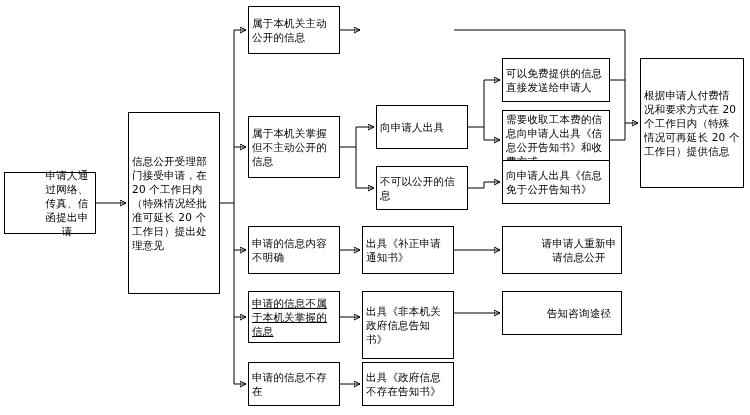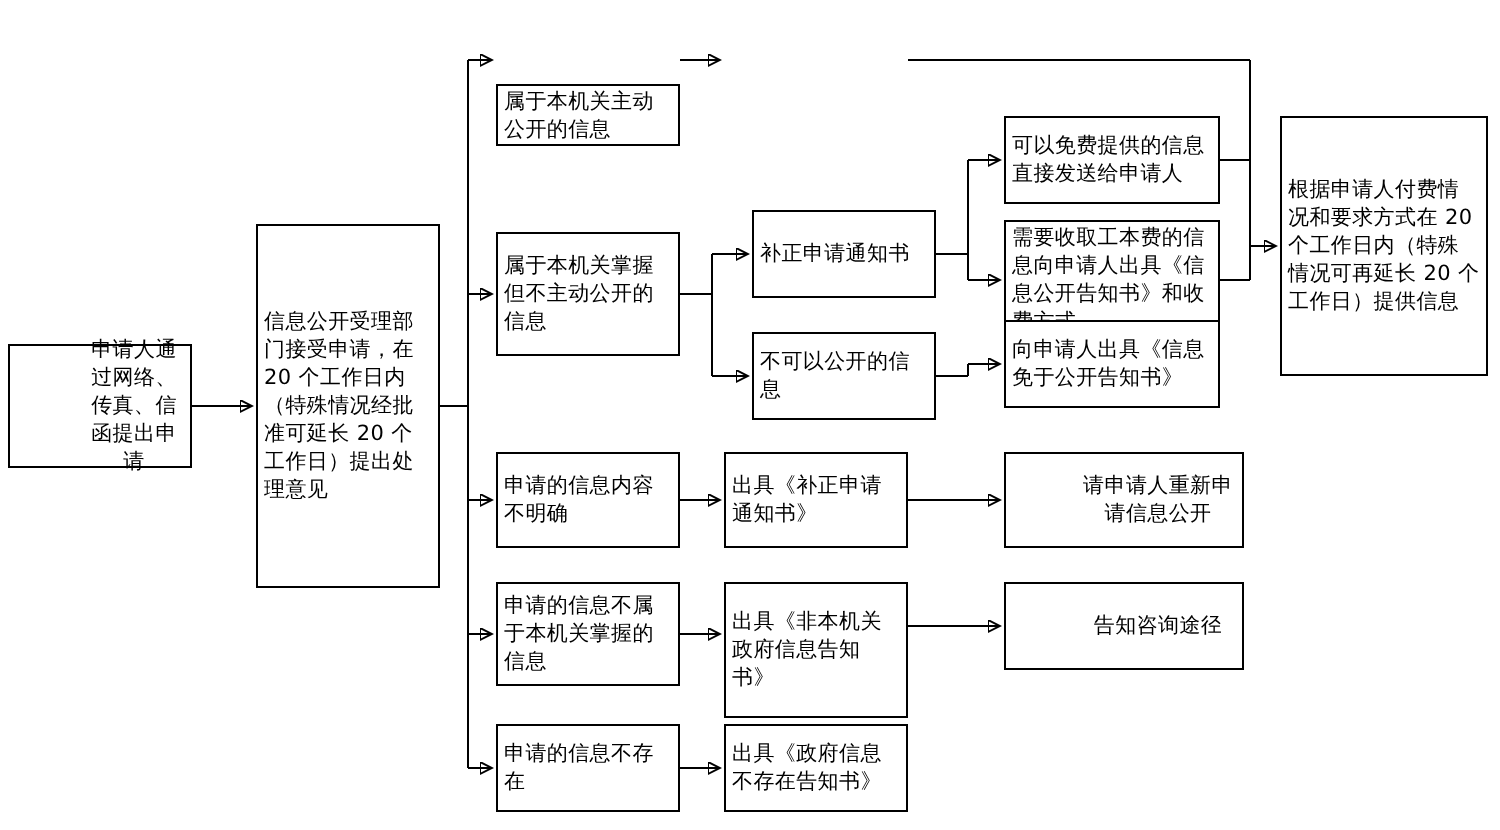--- a/index.html
+++ b/index.html
@@ -103,26 +103,26 @@
     <line x1="454" y1="30" x2="625" y2="30"></line>
     <line x1="625" y1="30" x2="625" y2="123"></line>
     <line x1="610" y1="80" x2="625" y2="80"></line>
     <line x1="610" y1="140" x2="625" y2="140"></line>
     <line x1="625" y1="140" x2="625" y2="123"></line>
     <line x1="625" y1="123" x2="638" y2="123" marker-end="url(#arrow)"></line>
   </svg>
 
   <div class="node center" style="left:4px;top:172px;width:92px;height:62px;">申请人通过网络、传真、信函提出申请</div>
   <div class="node" style="left:128px;top:112px;width:92px;height:182px;">信息公开受理部门接受申请，在 20 个工作日内（特殊情况经批准可延长 20 个工作日）提出处理意见</div>
-  <div class="node" style="left:248px;top:6px;width:92px;height:31px;margin-top:36px;">属于本机关主动公开的信息</div>
+  <div class="node" style="left:248px;top:6px;width:92px;height:48px;">属于本机关主动公开的信息</div>
   <div class="node" style="left:248px;top:116px;width:92px;height:62px;">属于本机关掌握但不主动公开的信息</div>
   <div class="node" style="left:248px;top:226px;width:92px;height:48px;">申请的信息内容不明确</div>
-  <div class="node" style="left:248px;top:291px;width:92px;height:52px;">申请的信息不属于本机关掌握的信息</div>
+  <div class="node" style="left:248px;top:291px;width:92px;height:52px;text-decoration:underline;">申请的信息不属于本机关掌握的信息</div>
   <div class="node" style="left:248px;top:362px;width:92px;height:44px;">申请的信息不存在</div>
-  <div class="node" style="left:376px;top:105px;width:92px;height:44px;">补正申请通知书</div>
+  <div class="node" style="left:376px;top:105px;width:92px;height:44px;">向申请人出具</div>
   <div class="node" style="left:376px;top:166px;width:92px;height:44px;">不可以公开的信息</div>
   <div class="node" style="left:362px;top:226px;width:92px;height:48px;">出具《补正申请通知书》</div>
   <div class="node" style="left:362px;top:291px;width:92px;height:68px;">出具《非本机关政府信息告知书》</div>
   <div class="node" style="left:362px;top:362px;width:92px;height:44px;">出具《政府信息不存在告知书》</div>
   <div class="node" style="left:502px;top:58px;width:108px;height:44px;">可以免费提供的信息直接发送给申请人</div>
   <div class="node" style="left:502px;top:110px;width:108px;height:60px;">需要收取工本费的信息向申请人出具《信息公开告知书》和收费方式</div>
   <div class="node" style="left:502px;top:160px;width:108px;height:44px;">向申请人出具《信息免于公开告知书》</div>
   <div class="node center" style="left:502px;top:226px;width:120px;height:48px;text-align:center;">请申请人重新申请信息公开</div>
   <div class="node center" style="left:502px;top:291px;width:120px;height:44px;">告知咨询途径</div>
   <div class="node" style="left:640px;top:58px;width:104px;height:130px;">根据申请人付费情况和要求方式在 20 个工作日内（特殊情况可再延长 20 个工作日）提供信息</div>

